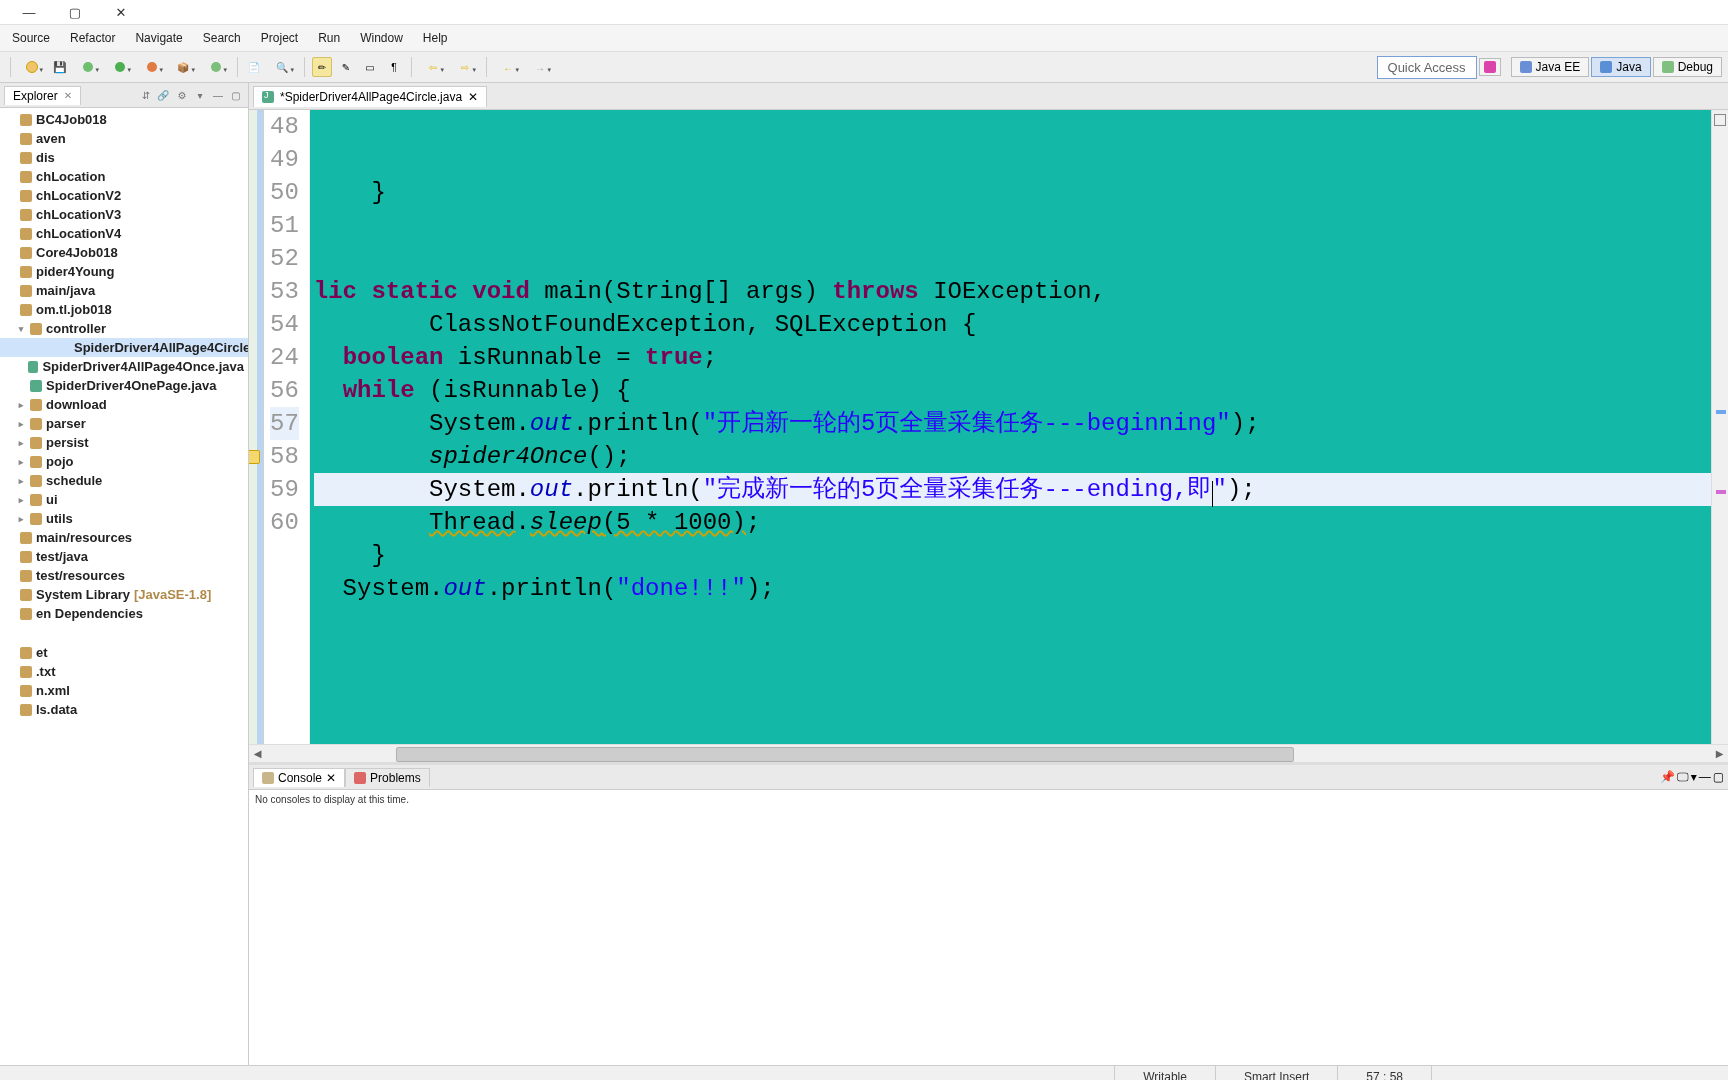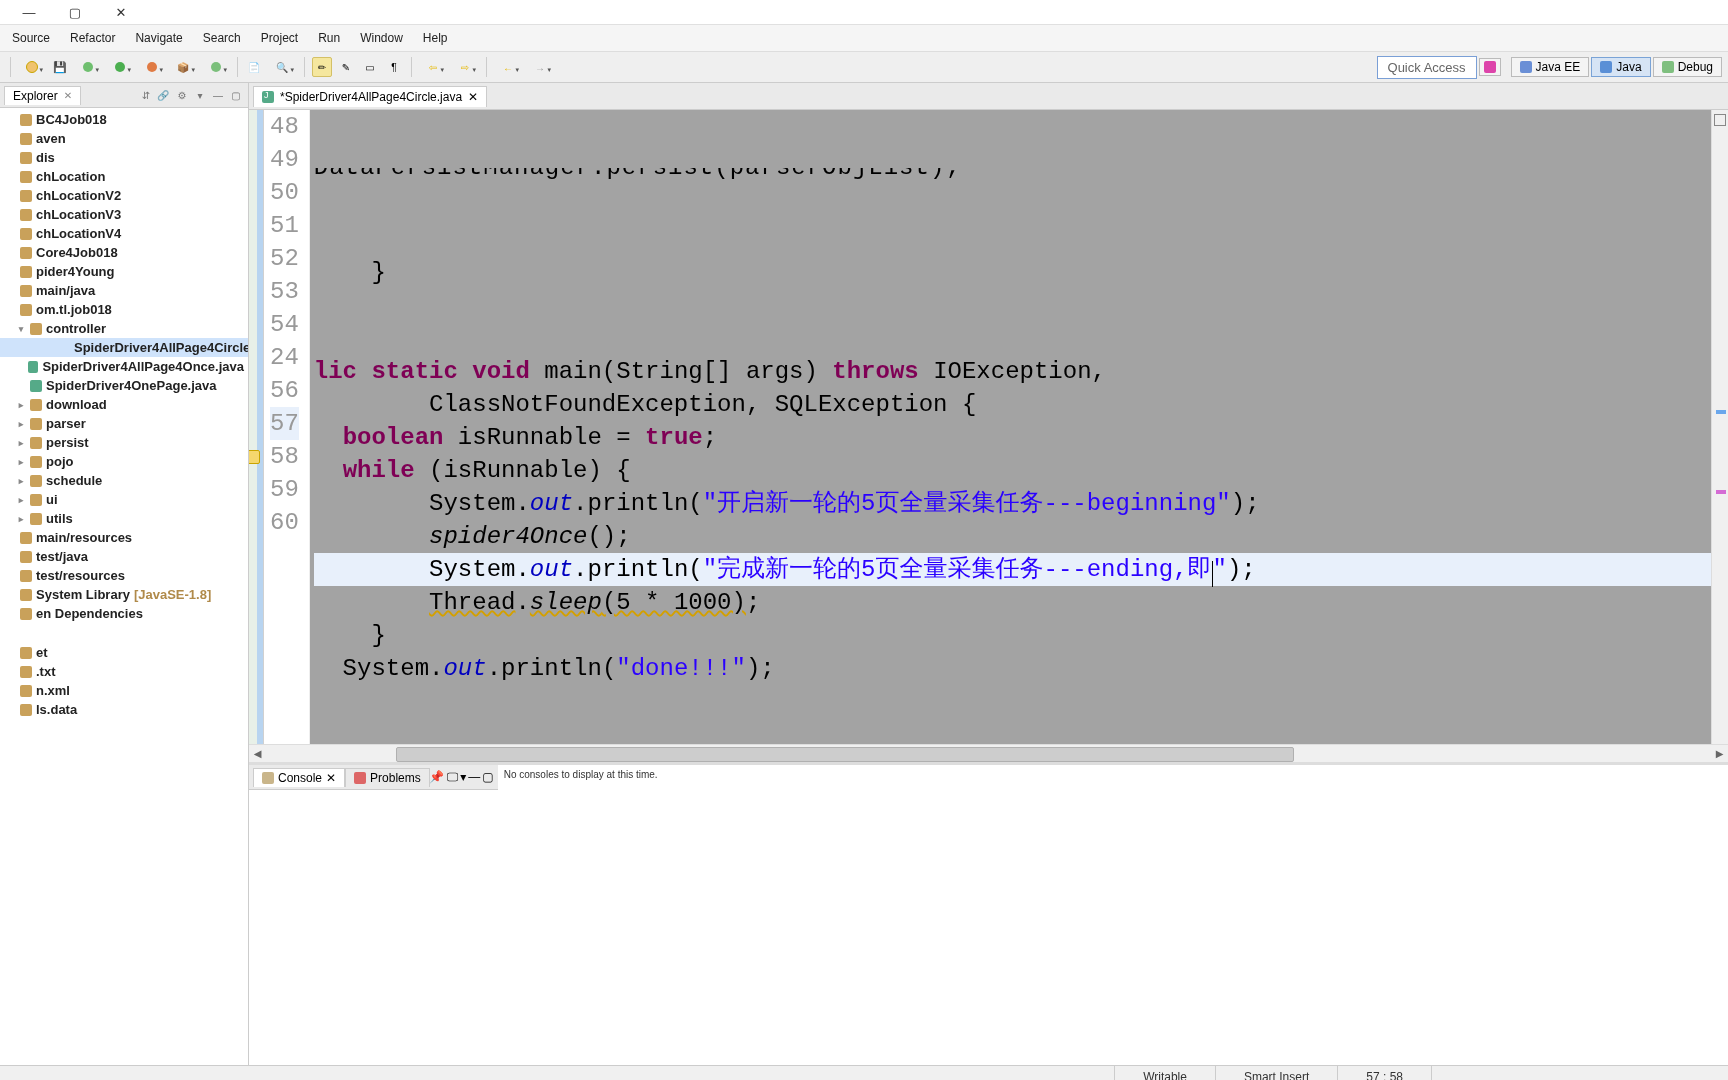--- a/index.html
+++ b/index.html
@@ -93,21 +93,21 @@
   .tree-item {
     padding: 2px 4px 2px 6px; white-space: nowrap; display: flex; align-items: center; gap: 4px;
     font-size: 13px; color: #222; font-weight: bold;
   }
   .tree-item.indent1 { padding-left: 16px; }
   .tree-item.selected { background: #cfe3fb; gap: 29px; }
   .tree-icon { width: 12px; height: 12px; display: inline-block; border-radius: 2px;}
   .ex-arrow { width: 10px; text-align: center; color: #888; font-size: 9px; display:inline-block;}
 
   .editor-area {
-    flex: 1; display: flex; flex-direction: column; background: #a3a3a3; min-width: 0;
+    flex: 1; display: flex; flex-direction: column; background: #14b8a6; min-width: 0;
   }
   .editor-tabbar {
     display: flex; align-items: center; background: #eaeaea; height: 26px; border-bottom: 1px solid #ccc;
     padding-left: 4px;
   }
   .editor-tab {
     background: #fff; border: 1px solid #ccc; border-bottom: none; padding: 3px 8px;
     display: flex; align-items: center; gap: 6px; font-size: 12px;
   }
   .editor-tab .eicon { width: 12px; height: 12px; background: #5a8; border-radius: 2px; display:inline-block; position:relative;}
@@ -142,21 +142,21 @@
   .right-ruler { width: 16px; background: #f0f0f0; border-left: 1px solid #ddd; position: relative;}
   .right-ruler .mark { position: absolute; right: 2px; width: 10px; height: 4px; }
   .overview-caret { position:absolute; right:2px; width:10px; height:10px; border:1px solid #888;}
 
   .editor-hscroll { height: 17px; background: #f0f0f0; display: flex; align-items: center; border-top: 1px solid #ddd;}
   .editor-hscroll .arrow { width: 17px; text-align: center; color: #666; font-size: 10px;}
   .editor-hscroll .track { flex: 1; height: 15px; background: #f0f0f0; position: relative;}
   .editor-hscroll .thumb { position: absolute; top: 1px; height: 13px; background: #cdcdcd; border: 1px solid #b0b0b0; border-radius: 2px;}
 
   .bottom-panel {
-    border-top: 3px solid #ddd; background: #fff; display: flex; flex-direction: row;
+    border-top: 3px solid #ddd; background: #fff; display: flex; flex-direction: column;
     height: 300px;
   }
   .bottom-tabbar { display: flex; align-items: center; background: #eaeaea; height: 24px; border-bottom: 1px solid #ccc; padding: 0 4px;}
   .bottom-tab { background: #fff; border: 1px solid #ccc; border-bottom: none; padding: 2px 8px; display:flex;align-items:center;gap:4px;font-size:12px;}
   .bottom-tab.inactive { background: #eaeaea; }
   .bottom-toolbar { margin-left: auto; display: flex; gap: 2px; }
   .console-body { padding: 4px 6px; color: #333; font-size: 10px; }
 
   .statusbar {
     height: 22px; background: #f0f0f0; border-top: 1px solid #ccc;
@@ -472,21 +472,20 @@
           <div class="ln">53</div>
           <div class="ln">54</div>
           <div class="ln">24</div>
           <div class="ln">56</div>
           <div class="ln current">57</div>
           <div class="ln err-mark">58</div>
           <div class="ln">59</div>
           <div class="ln">60</div>
         </div>
       <div class="code" id="code">
-        <div class="line clip-top" style="height:14px;overflow:hidden;line-height:0px;position:relative;top:-8px;font-size:24px;">DataPersistManager.persist(parserObjList);</div>
       <div class="line"><span>    }</span></div><div class="line"></div><div class="line"></div><div class="line"><span class="kw">lic static void</span><span> main(String[] args) </span><span class="kw">throws</span><span> IOException,</span></div><div class="line"><span>        ClassNotFoundException, SQLException {</span></div><div class="line"><span>  </span><span class="kw">boolean</span><span> isRunnable = </span><span class="kw">true</span><span>;</span></div><div class="line"><span>  </span><span class="kw">while</span><span> (isRunnable) {</span></div><div class="line"><span>        System.</span><span class="field">out</span><span>.println(</span><span class="str">"开启新一轮的5页全量采集任务---beginning"</span><span>);</span></div><div class="line"><span>        </span><span class="call-i">spider4Once</span><span>();</span></div><div class="line current"><span>        System.</span><span class="field">out</span><span>.println(</span><span class="str">"完成新一轮的5页全量采集任务---ending,即</span><span class="text-cursor"></span><span class="str">"</span><span>);</span></div><div class="line"><span>        </span><span class="err-underline">Thread</span><span>.</span><span class="call-i err-underline">sleep</span><span class="err-underline">(5 * 1000)</span><span>;</span></div><div class="line"><span>    }</span></div><div class="line"><span>  System.</span><span class="field">out</span><span>.println(</span><span class="str">"done!!!"</span><span>);</span></div></div>
       <div class="right-ruler">
         <div class="overview-caret" style="top:4px;"></div>
         <div class="mark" style="top:300px;background:#6aa7ec;"></div>
         <div class="mark" style="top:380px;background:#d46bd4;"></div>
       </div>
     </div>
 
     <div class="editor-hscroll">
       <div class="arrow">◀</div>

